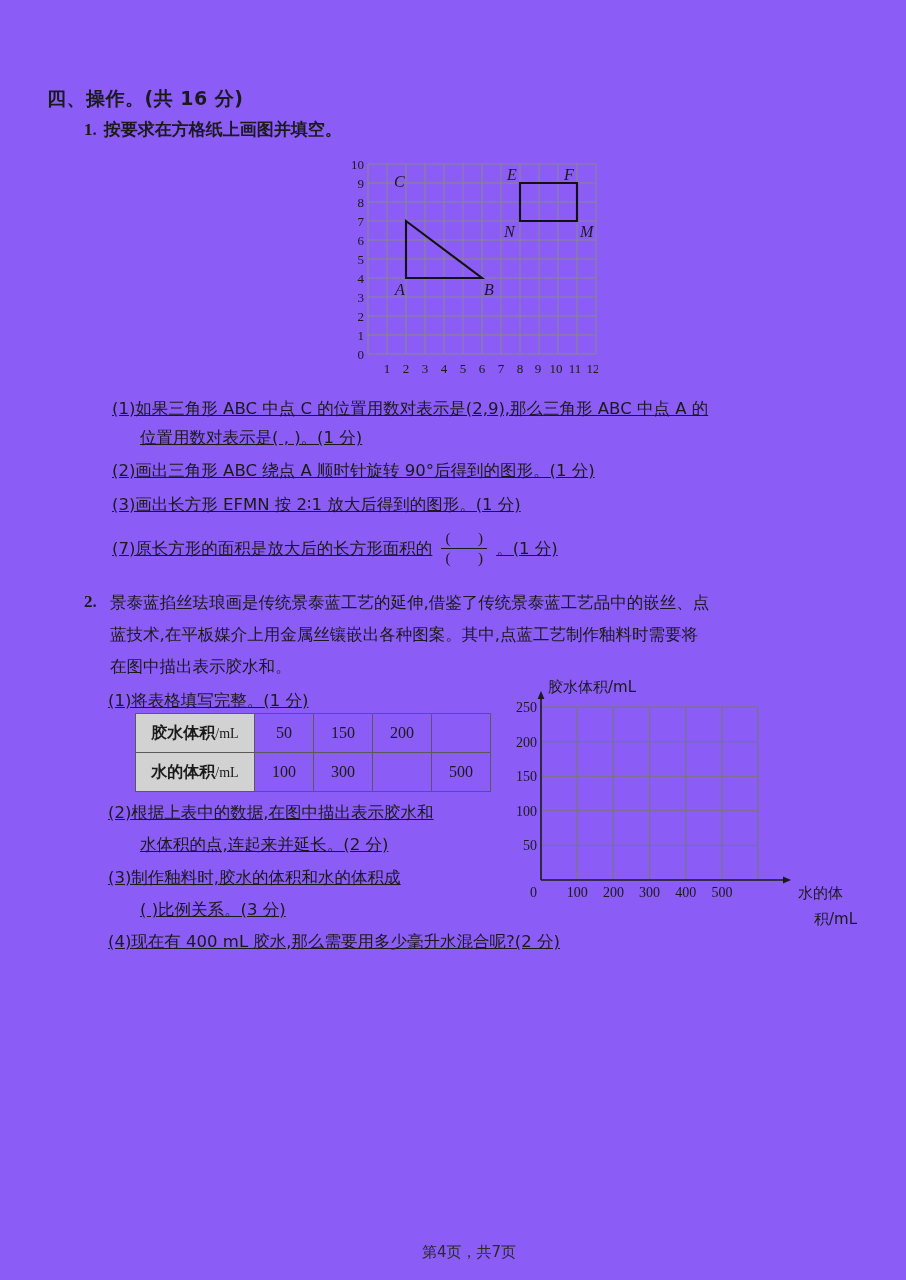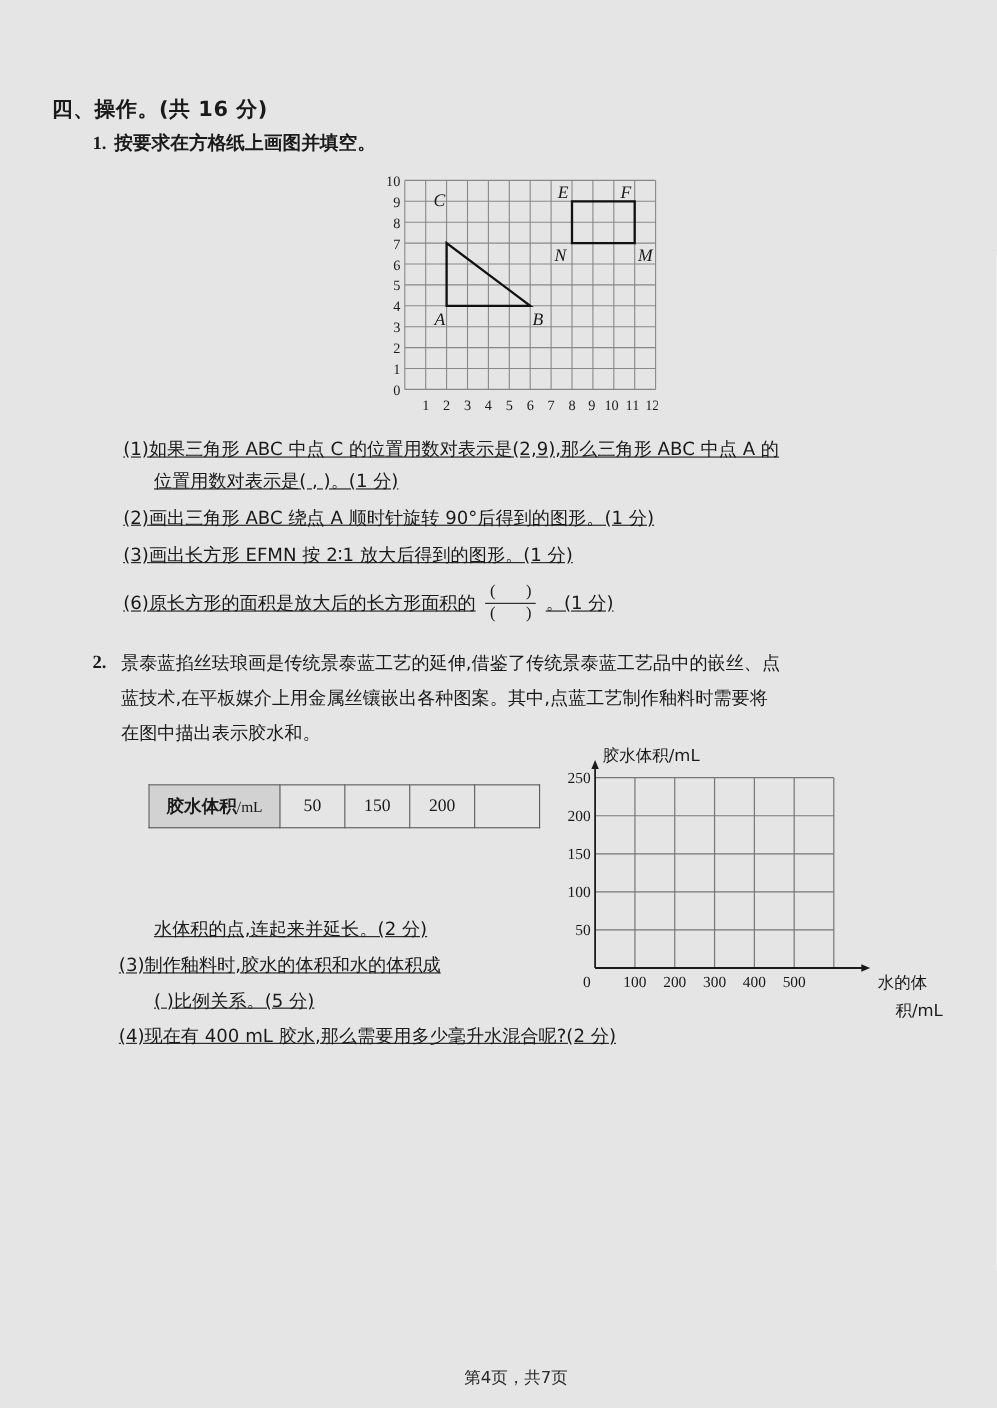--- a/index.html
+++ b/index.html
@@ -11,21 +11,21 @@
     width: 906px;
     height: 1280px;
     position: relative;
     font-family: "Liberation Serif", "DejaVu Serif", serif;
     color: #1a1a1a;
     overflow: hidden;
   }
   .page {
     position: absolute;
     inset: 0;
-    background: #e5e5e5;
+    background: #8b5cf6;
   }
 
   
   #section-heading {
     position: absolute;
     left: 47px;
     top: 86px;
     font-size: 19px;
     font-weight: bold;
     letter-spacing: 0.5px;
@@ -264,37 +264,45 @@
         <text x="248" y="85">M</text>
       </g>
     </svg>
   </div>
 
   <div class="qline" id="q1-1-a">(1)如果三角形 ABC 中点 C 的位置用数对表示是(2,9),那么三角形 ABC 中点 A 的</div>
   <div class="qline" id="q1-1-b">位置用数对表示是(      ,      )。(1 分)</div>
   <div class="qline" id="q1-2">(2)画出三角形 ABC 绕点 A 顺时针旋转 90°后得到的图形。(1 分)</div>
   <div class="qline" id="q1-3">(3)画出长方形 EFMN 按 2∶1 放大后得到的图形。(1 分)</div>
   <div class="qline" id="q1-4">
-    <span>(6)原长方形的面积是放大后的长方形面积的</span><span class="fracwrap"><span class="fnum">(    )</span><span class="fbar"></span><span class="fden">(    )</span></span><span>。(1 分)</span>
+    <span>(7)原长方形的面积是放大后的长方形面积的</span><span class="fracwrap"><span class="fnum">(    )</span><span class="fbar"></span><span class="fden">(    )</span></span><span>。(1 分)</span>
   </div>
 
   <div id="q2-num">2.</div>
   <div class="q2para" id="q2-p1">景泰蓝掐丝珐琅画是传统景泰蓝工艺的延伸,借鉴了传统景泰蓝工艺品中的嵌丝、点</div>
   <div class="q2para" id="q2-p2">蓝技术,在平板媒介上用金属丝镶嵌出各种图案。其中,点蓝工艺制作釉料时需要将</div>
   <div class="q2para" id="q2-p3">在图中描出表示胶水和。</div>
 
+  <div class="qline" id="q2-1">(1)将表格填写完整。(1 分)</div>
 
   <table id="glue-table">
     <tbody>
         <tr>
       <td class="rowhead"><span>胶水体积</span><span class="unit">/mL</span></td>
       <td class="val">50</td>
       <td class="val">150</td>
       <td class="val">200</td>
       <td class="val"></td>
+    </tr>
+    <tr>
+      <td class="rowhead"><span>水的体积</span><span class="unit">/mL</span></td>
+      <td class="val">100</td>
+      <td class="val">300</td>
+      <td class="val"></td>
+      <td class="val">500</td>
     </tr>
   </tbody>
     </table>
 
   <div id="graph-figure">
     <svg width="400" height="260" viewBox="0 0 400 260" xmlns="http://www.w3.org/2000/svg">
 
       <g stroke="#777777" stroke-width="1.1" fill="none">
         <line x1="45" y1="35" x2="262" y2="35"></line>
         <line x1="45" y1="69.6" x2="262" y2="69.6"></line>
@@ -332,20 +340,21 @@
         <text x="189.8" y="225">400</text>
         <text x="226" y="225">500</text>
       </g>
 
       <text x="52" y="20" font-family="DejaVu Sans, sans-serif" font-size="15" fill="#1a1a1a">胶水体积/mL</text>
       <text x="302" y="226" font-family="DejaVu Sans, sans-serif" font-size="15" fill="#1a1a1a">水的体</text>
       <text x="318" y="252" font-family="DejaVu Sans, sans-serif" font-size="15" fill="#1a1a1a">积/mL</text>
     </svg>
   </div>
 
+  <div class="qline" id="q2-2-a">(2)根据上表中的数据,在图中描出表示胶水和</div>
   <div class="qline" id="q2-2-b">水体积的点,连起来并延长。(2 分)</div>
   <div class="qline" id="q2-3-a">(3)制作釉料时,胶水的体积和水的体积成</div>
-  <div class="qline" id="q2-3-b">(       )比例关系。(5 分)</div>
+  <div class="qline" id="q2-3-b">(       )比例关系。(3 分)</div>
   <div class="qline" id="q2-4">(4)现在有 400 mL 胶水,那么需要用多少毫升水混合呢?(2 分)</div>
 
   <div id="page-footer">第4页，共7页</div>
 
 </div>
 
 </body></html>

